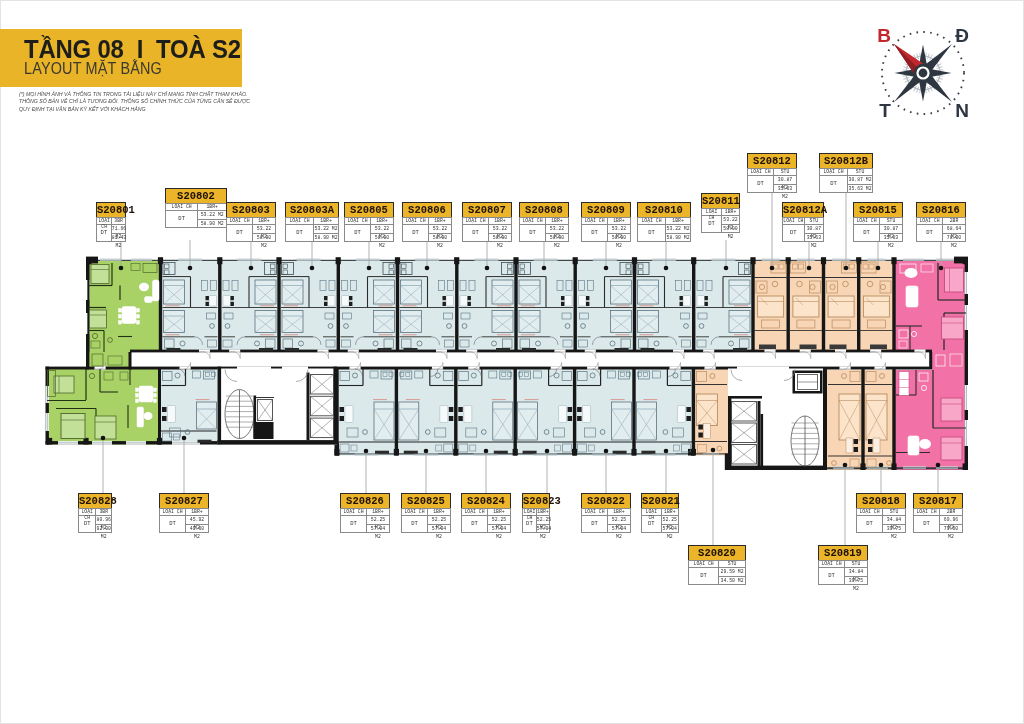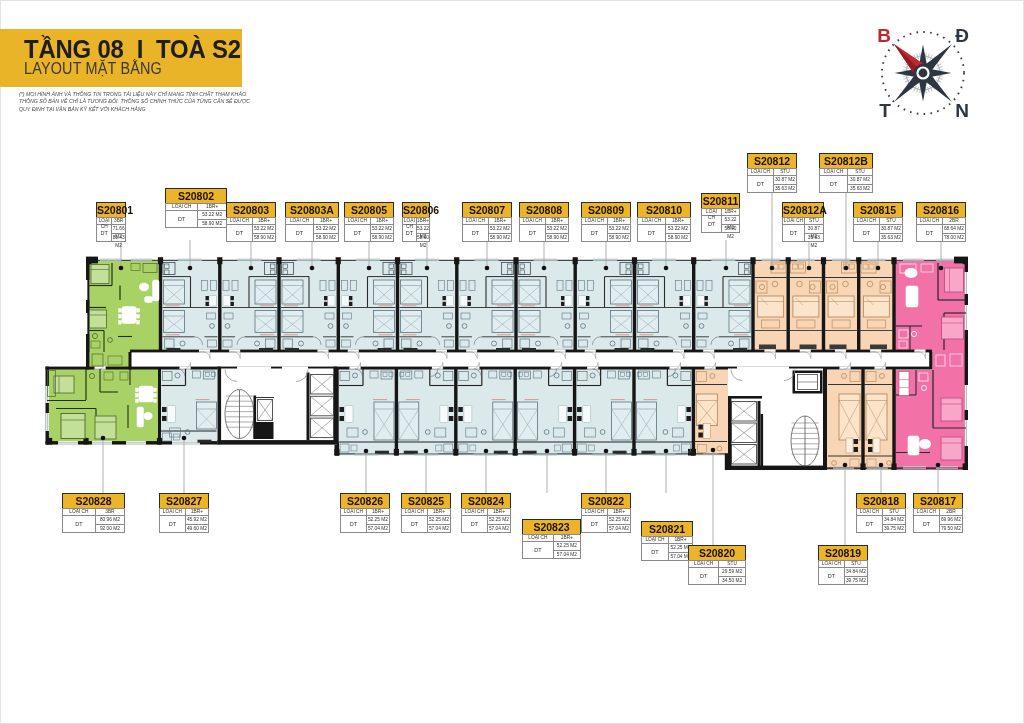--- a/index.html
+++ b/index.html
@@ -1,21 +1,21 @@
 <!DOCTYPE html>
 <html><head><meta charset="utf-8">
 <style>
 html,body{margin:0;padding:0;background:#ffffff;}
 body{width:1024px;height:724px;position:relative;overflow:hidden;font-family:"Liberation Sans",sans-serif;}
 .frame{position:absolute;left:0;top:0;width:1022px;height:722px;border:1px solid #e3e3e3;}
 .titlebox{position:absolute;left:0;top:29px;width:242px;height:58px;background:#e9b427;}
 .t1{position:absolute;left:24px;top:34px;font-size:26px;font-weight:bold;color:#1d1d1b;letter-spacing:-0.2px;white-space:nowrap;transform:scaleX(0.92);transform-origin:left top;}
 .t2{position:absolute;left:24px;top:60px;font-size:16px;color:#3a382f;letter-spacing:0.2px;white-space:nowrap;transform:scaleX(0.9);transform-origin:left top;}
 .disc{position:absolute;left:19px;top:90.5px;font-size:5.7px;font-style:italic;color:#4a4a4a;line-height:7.8px;letter-spacing:0px;transform:scaleX(0.92);transform-origin:left top;white-space:nowrap;}
-.lbl{position:absolute;font-family:Liberation Sans, sans-serif;}
+.lbl{position:absolute;font-family:Liberation Mono, monospace;}
 .lh{height:14px;background:#ecb429;border:1px solid #2a2a2a;border-bottom:none;font-weight:bold;font-size:10.5px;text-align:center;line-height:14.5px;color:#1d1205;}
 .lt{background:#ffffff;border:0.6px solid #8a8a8a;font-size:4.8px;color:#333;}
 .r1{display:flex;border-bottom:0.6px solid #8a8a8a;height:6px;line-height:6.3px;}
 .c1{width:53%;text-align:center;border-right:0.6px solid #8a8a8a;}
 .c2{width:47%;text-align:center;}
 .r2{display:flex;height:16px;}
 .c1b{width:53%;text-align:center;border-right:0.6px solid #8a8a8a;line-height:16px;font-size:5.5px;}
 .c2b{width:47%;display:flex;flex-direction:column;}
 .c2b span{height:8px;line-height:8px;text-align:center;}
 .b2{border-top:0.6px solid #8a8a8a;}
@@ -1441,21 +1441,21 @@
 <div class="r2">
         <span class="c1b">DT</span>
         <span class="c2b">
           <span>53.22 M2</span>
           <span class="b2">58.90 M2</span>
         </span>
       </div>
 </div>
 </div>
 
-<div class="lbl" style="left:402px;top:202px;width:28px">
+<div class="lbl" style="left:402px;top:202px;width:50px">
 <div class="lh">S20806</div>
 <div class="lt">
 <div class="r1">
         <span class="c1">LOẠI CH</span>
         <span class="c2">1BR+</span>
       </div>
 <div class="r2">
         <span class="c1b">DT</span>
         <span class="c2b">
           <span>53.22 M2</span>
@@ -1628,21 +1628,21 @@
 <div class="r2">
         <span class="c1b">DT</span>
         <span class="c2b">
           <span>30.87 M2</span>
           <span class="b2">35.63 M2</span>
         </span>
       </div>
 </div>
 </div>
 
-<div class="lbl" style="left:62px;top:493px;width:63px">
+<div class="lbl" style="left:78px;top:493px;width:34px">
 <div class="lh">S20828</div>
 <div class="lt">
 <div class="r1">
         <span class="c1">LOẠI CH</span>
         <span class="c2">3BR</span>
       </div>
 <div class="r2">
         <span class="c1b">DT</span>
         <span class="c2b">
           <span>80.96 M2</span>
@@ -1713,21 +1713,21 @@
 <div class="r2">
         <span class="c1b">DT</span>
         <span class="c2b">
           <span>52.25 M2</span>
           <span class="b2">57.04 M2</span>
         </span>
       </div>
 </div>
 </div>
 
-<div class="lbl" style="left:522px;top:519px;width:59px">
+<div class="lbl" style="left:522px;top:493px;width:28px">
 <div class="lh">S20823</div>
 <div class="lt">
 <div class="r1">
         <span class="c1">LOẠI CH</span>
         <span class="c2">1BR+</span>
       </div>
 <div class="r2">
         <span class="c1b">DT</span>
         <span class="c2b">
           <span>52.25 M2</span>
@@ -1747,21 +1747,21 @@
 <div class="r2">
         <span class="c1b">DT</span>
         <span class="c2b">
           <span>52.25 M2</span>
           <span class="b2">57.04 M2</span>
         </span>
       </div>
 </div>
 </div>
 
-<div class="lbl" style="left:641px;top:521px;width:52px">
+<div class="lbl" style="left:641px;top:493px;width:38px">
 <div class="lh">S20821</div>
 <div class="lt">
 <div class="r1">
         <span class="c1">LOẠI CH</span>
         <span class="c2">1BR+</span>
       </div>
 <div class="r2">
         <span class="c1b">DT</span>
         <span class="c2b">
           <span>52.25 M2</span>

